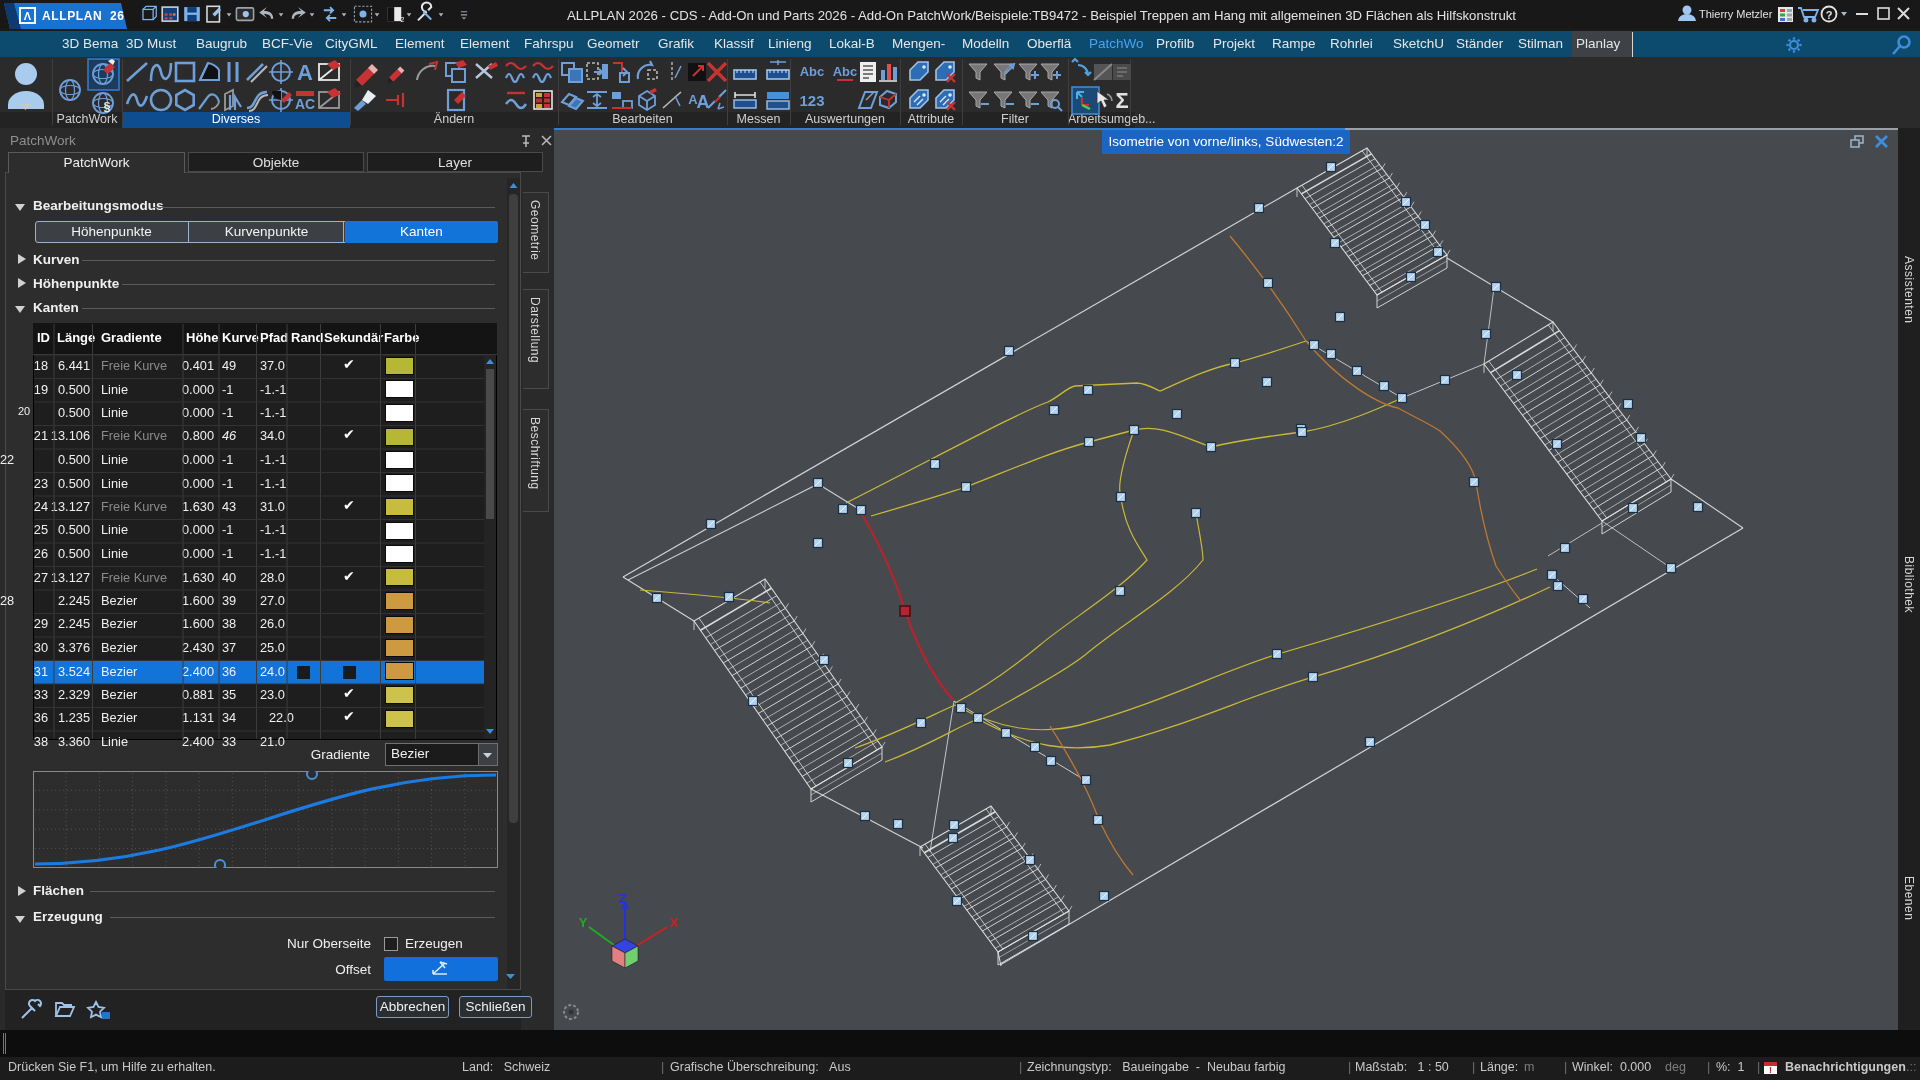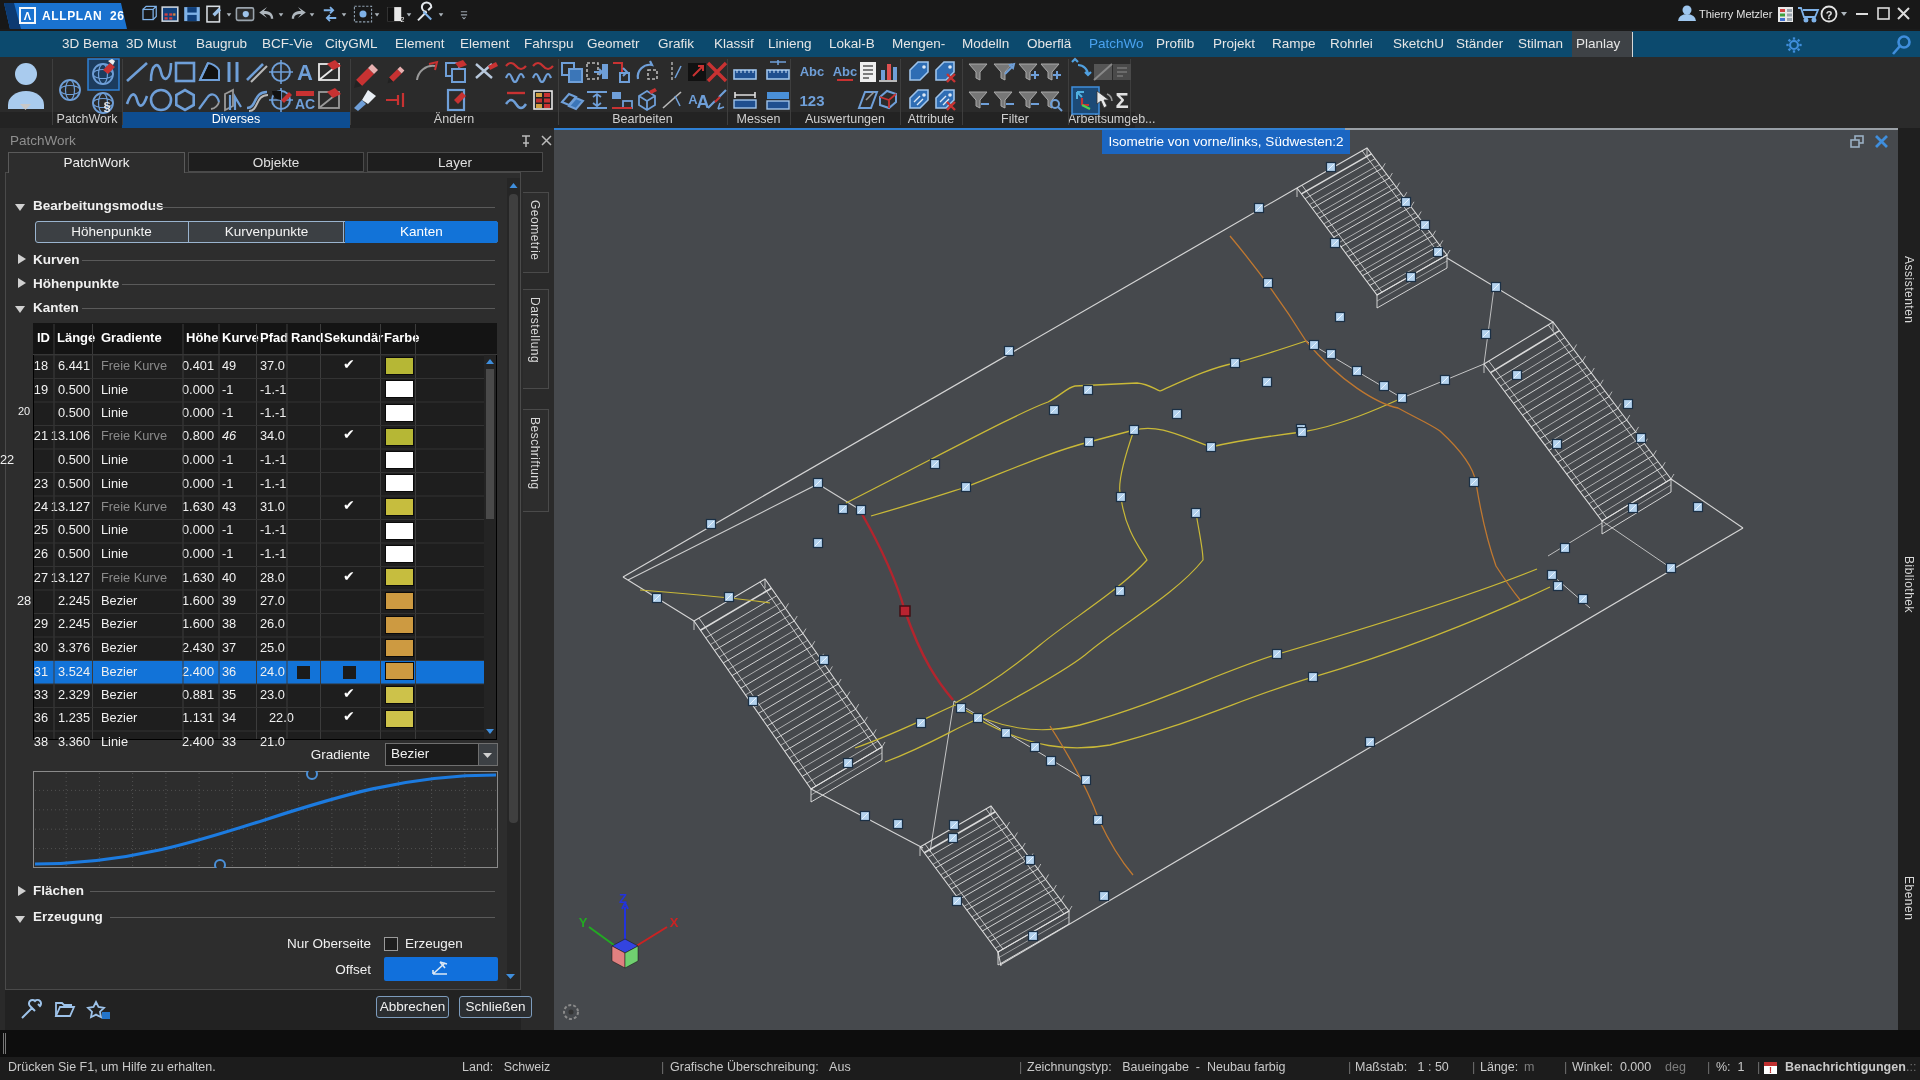--- a/index.html
+++ b/index.html
@@ -104,20 +104,21 @@
         </g>
       </g>
       <g transform="translate(311,14.5) scale(0.78) translate(-311,-14.5)">
         <path d="M 308 13 l 6 0 l -3 4 z" fill="#aeb6bd"></path>
       </g>
       <g transform="translate(334,14.5) scale(0.78) translate(-334,-14.5)">
         <path d="M 330 11 h 8 M 330 15 h 8" stroke="#9aa4ad" stroke-width="1.5"></path>
         <path d="M 332 18 l 2 2 l 2 -2" fill="none" stroke="#9aa4ad" stroke-width="1.3"></path>
       </g>
     </svg>
+    <div class="abs" style="left:567px;top:0;width:930px;height:29px;line-height:31px;color:#e4e4e4;font-size:13.2px;white-space:nowrap;">ALLPLAN 2026 - CDS - Add-On und Parts 2026 - Add-On PatchWork/Beispiele:TB9472 - Beispiel Treppen am Hang mit allgemeinen 3D Flächen als Hilfskonstrukt</div>
     <svg class="abs" style="left:1670px;top:0" width="250" height="29">
       <circle cx="17" cy="10" r="4.5" fill="#9ec6ee"></circle>
       <path d="M 8 21 a 9 7 0 0 1 18 0 z" fill="#9ec6ee"></path>
       <text x="29" y="18" font-size="11" fill="#e2e2e2" font-family="Liberation Sans">Thierry Metzler</text>
       <rect x="108" y="7" width="15" height="15" fill="#e8e8e8"></rect>
       <rect x="110" y="9.0" width="5" height="3" fill="#d04040"></rect>
       <rect x="117" y="9.0" width="5" height="3" fill="#9aa4ad"></rect>
       <rect x="110" y="13.5" width="5" height="3" fill="#40a040"></rect>
       <rect x="117" y="13.5" width="5" height="3" fill="#9aa4ad"></rect>
       <rect x="110" y="18.0" width="5" height="3" fill="#4070d0"></rect>
@@ -514,21 +515,21 @@
     <div class="abs" style="left:260px;top:418px;font-size:12.8px;color:#f0f0f0;">-1.-1</div>
     <div class="abs" style="left:385px;top:417px;width:29px;height:18px;background:#ffffff;border:1px solid #0a0a0a;"></div>
     <div class="abs" style="left:0;width:48px;text-align:right;top:442px;font-size:12.8px;color:#f0f0f0;">27</div>
     <div class="abs" style="left:0;width:90px;text-align:right;top:442px;font-size:12.8px;color:#f0f0f0;">13.127</div>
     <div class="abs" style="left:101px;top:442px;font-size:12.8px;color:#8a8a8a;">Freie Kurve</div>
     <div class="abs" style="left:0;width:214px;text-align:right;top:442px;font-size:12.8px;color:#f0f0f0;">1.630</div>
     <div class="abs" style="left:222px;top:442px;font-size:12.8px;color:#f0f0f0;">40</div>
     <div class="abs" style="left:260px;top:442px;font-size:12.8px;color:#f0f0f0;">28.0</div>
     <div class="abs" style="left:343px;top:440px;font-size:14px;color:#fff;">✔</div>
     <div class="abs" style="left:385px;top:440px;width:29px;height:18px;background:#c6bd3e;border:1px solid #0a0a0a;"></div>
-    <div class="abs" style="left:0;width:48px;text-align:center;top:465px;font-size:12.8px;color:#f0f0f0;">28</div>
+    <div class="abs" style="left:0;width:48px;text-align:left;top:465px;font-size:12.8px;color:#f0f0f0;">28</div>
     <div class="abs" style="left:0;width:90px;text-align:right;top:465px;font-size:12.8px;color:#f0f0f0;">2.245</div>
     <div class="abs" style="left:101px;top:465px;font-size:12.8px;color:#f0f0f0;">Bezier</div>
     <div class="abs" style="left:0;width:214px;text-align:right;top:465px;font-size:12.8px;color:#f0f0f0;">1.600</div>
     <div class="abs" style="left:222px;top:465px;font-size:12.8px;color:#f0f0f0;">39</div>
     <div class="abs" style="left:260px;top:465px;font-size:12.8px;color:#f0f0f0;">27.0</div>
     <div class="abs" style="left:385px;top:464px;width:29px;height:18px;background:#cd9a41;border:1px solid #0a0a0a;"></div>
     <div class="abs" style="left:0;width:48px;text-align:right;top:488px;font-size:12.8px;color:#f0f0f0;">29</div>
     <div class="abs" style="left:0;width:90px;text-align:right;top:488px;font-size:12.8px;color:#f0f0f0;">2.245</div>
     <div class="abs" style="left:101px;top:488px;font-size:12.8px;color:#f0f0f0;">Bezier</div>
     <div class="abs" style="left:0;width:214px;text-align:right;top:488px;font-size:12.8px;color:#f0f0f0;">1.600</div>

